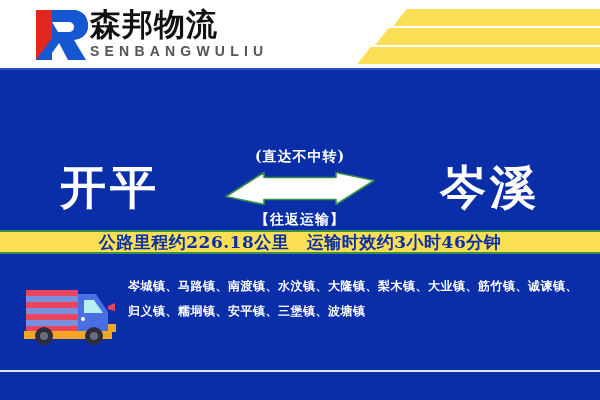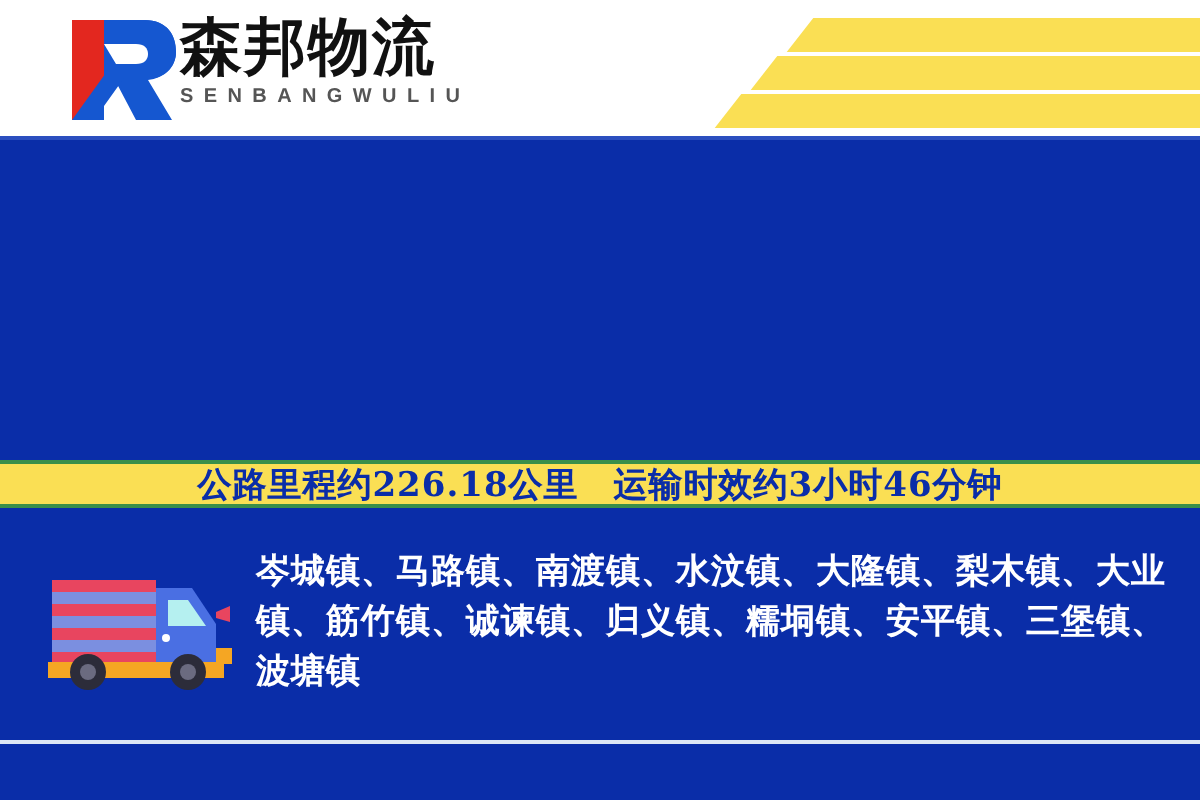--- a/index.html
+++ b/index.html
@@ -48,21 +48,21 @@
     font-family: "DejaVu Serif", "Liberation Serif", serif;
     font-size: 31px;
     font-weight: bold;
     color: #111111;
     line-height: 1.08;
     letter-spacing: 1px;
     white-space: nowrap;
   }
   .logo-en {
     margin-top: 2px;
-    font-size: 10px;
+    font-size: 14px;
     font-weight: bold;
     color: #555555;
     letter-spacing: 5.2px;
     white-space: nowrap;
   }
 
   
   .stripes {
     position: absolute;
     right: 0;
@@ -165,21 +165,21 @@
     flex: none;
     width: 128px;
     padding-top: 14px;
     padding-left: 22px;
     box-sizing: border-box;
   }
   .towns-text {
     flex: 1;
     padding: 6px 14px 0 0;
     font-family: "DejaVu Serif", "Liberation Serif", serif;
-    font-size: 17px;
+    font-size: 12px;
     font-weight: bold;
     color: #ffffff;
     line-height: 25px;
     letter-spacing: 0.5px;
   }
 
   .bottom-rule {
     position: absolute;
     left: 0; top: 370px;
     width: 600px; height: 2px;
@@ -207,20 +207,33 @@
     </div>
 
     <div class="stripes">
       <div class="stripe stripe-1"></div>
       <div class="stripe stripe-2"></div>
       <div class="stripe stripe-3"></div>
     </div>
   </div>
   <div class="header-underline"></div>
 
+  <div class="route">
+    <div class="city city-from">开平</div>
+
+    <div class="arrow-block">
+      <div class="arrow-label">(直达不中转)</div>
+      <svg class="arrow-svg" width="152" height="34" viewBox="0 0 152 34">
+        <path d="M150 9 L112 1 L112 6 L40 6 L40 1 L2 25 L40 33 L40 28 L112 28 L112 33 L150 9 Z" fill="#ffffff" stroke="#3a8f4a" stroke-width="1.6" stroke-linejoin="round"></path>
+      </svg>
+      <div class="arrow-label">【往返运输】</div>
+    </div>
+
+    <div class="city city-to">岑溪</div>
+  </div>
 
   <div class="infobar">
     <div class="infobar-text">公路里程约226.18公里　运输时效约3小时46分钟</div>
   </div>
 
   <div class="towns-section">
     <div class="truck-wrap">
       <svg width="96" height="64" viewBox="0 0 96 64">
 
         <g>

